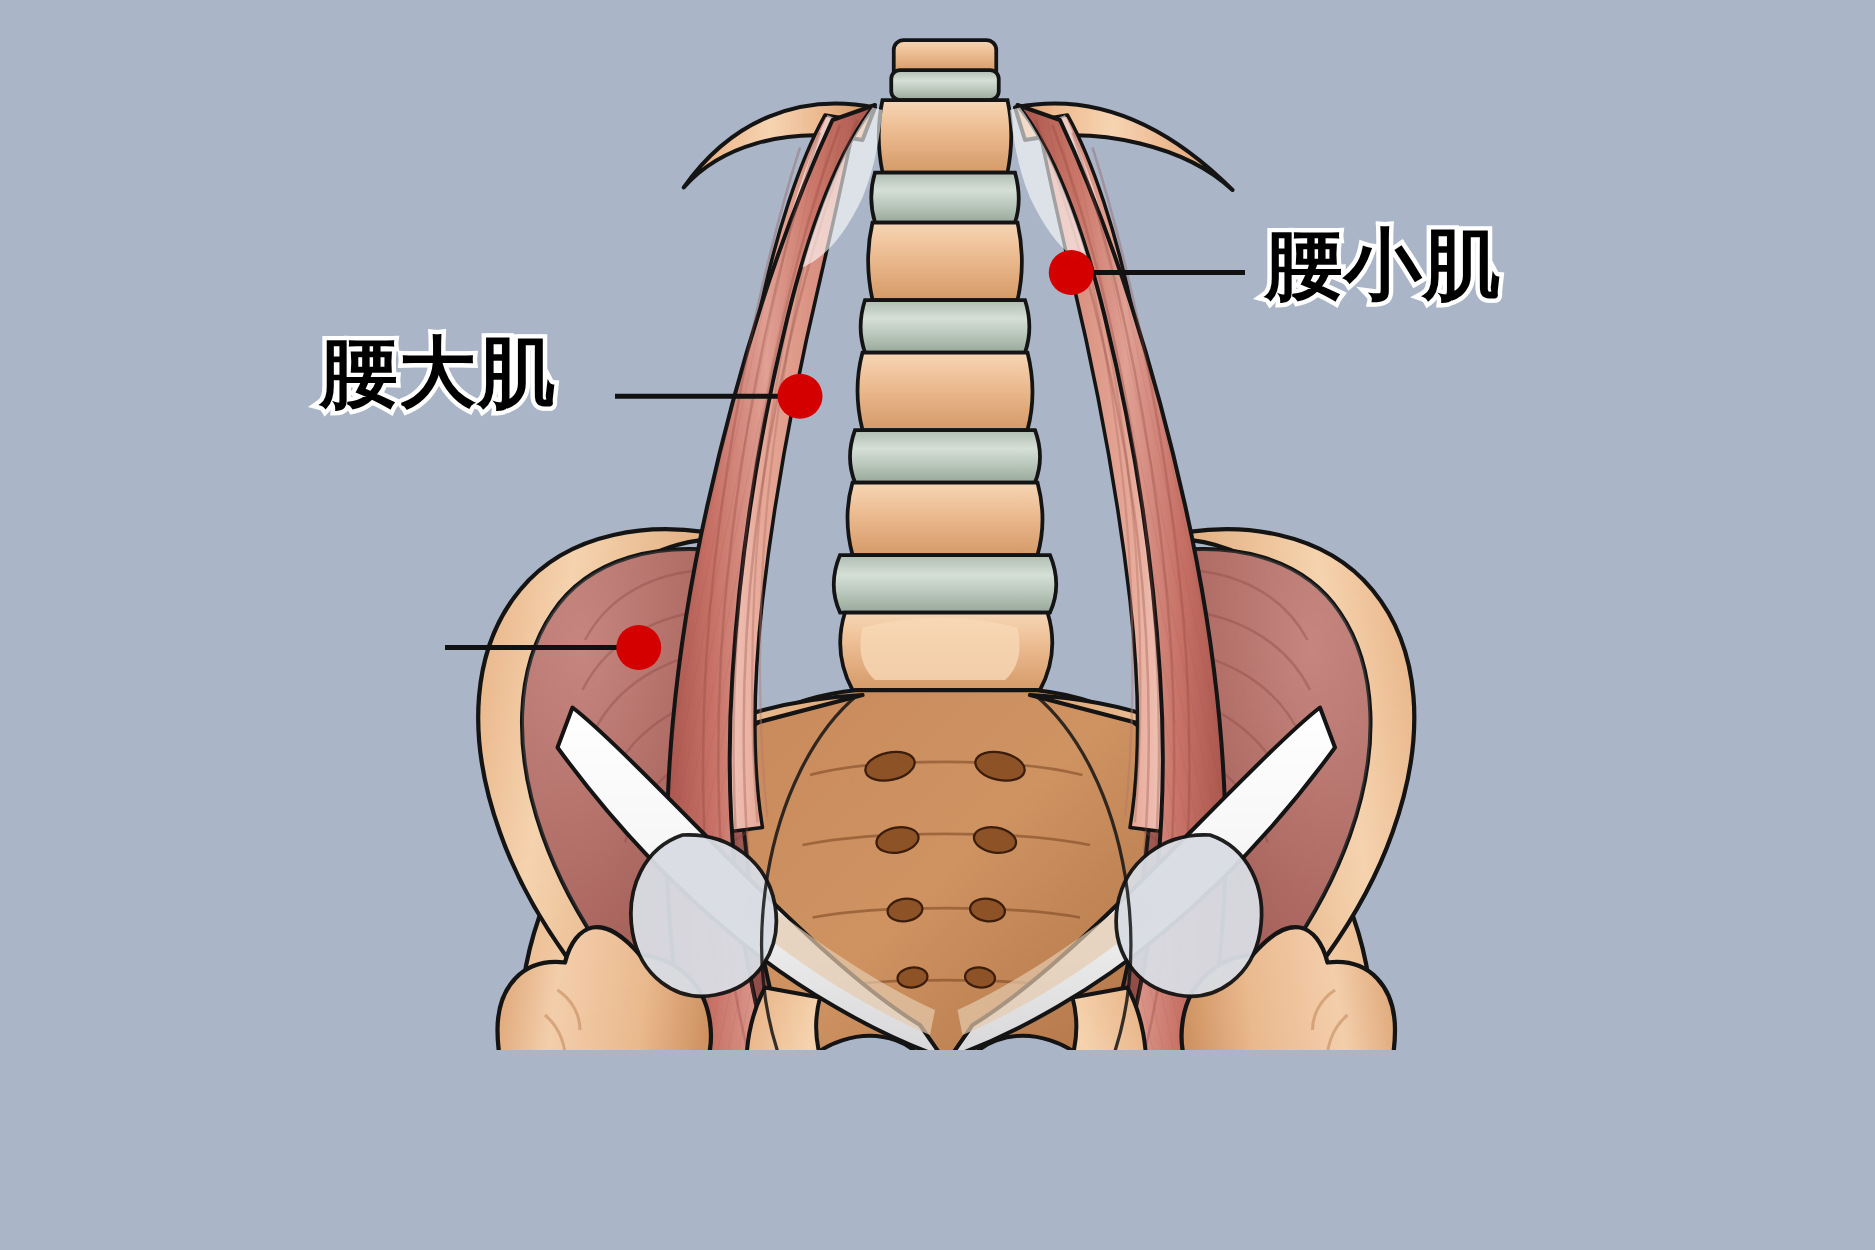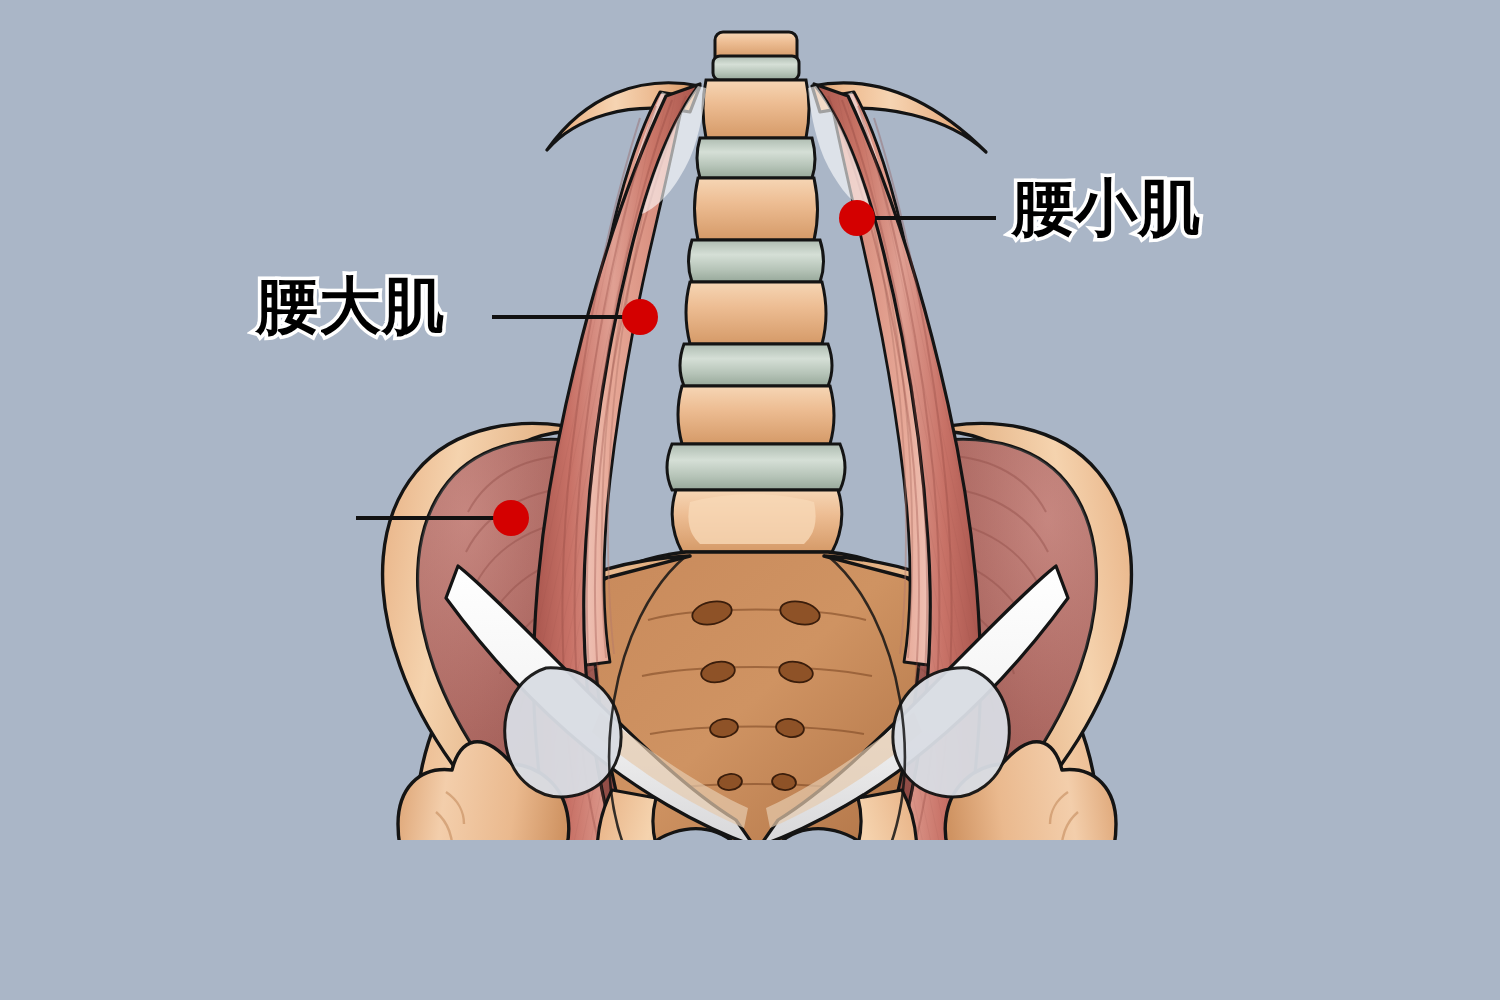--- a/index.html
+++ b/index.html
@@ -5,39 +5,39 @@
   html, body {
     margin: 0;
     padding: 0;
     background: #aab6c7;
   }
   #stage {
     position: relative;
     width: 1500px;
     height: 840px;
     overflow: hidden;
-    font-family: Liberation Mono, monospace;
+    font-family: Liberation Sans, sans-serif;
   }
   #art { position: absolute; left: 0; top: 0; }
   .label {
     position: absolute;
     font-size: 62px;
     font-weight: 700;
     line-height: 1;
     color: #000000;
     white-space: nowrap;
     letter-spacing: 1px;
     -webkit-text-stroke: 7px #ffffff;
     paint-order: stroke fill;
     text-shadow:
        3px  0 0 #fff, -3px  0 0 #fff,  0  3px 0 #fff,  0 -3px 0 #fff,
        2px  2px 0 #fff, -2px  2px 0 #fff, 2px -2px 0 #fff, -2px -2px 0 #fff;
   }
   #label-psoas-minor { left: 1012px; top: 182px; }
-  #label-psoas-major { left: 256px; top: 280px; }
+  #label-psoas-major { left: 256px; top: 268px; }
   #label-iliacus     { left: 192px; top: 482px; }
 </style>
 </head>
 <body>
 
 <div id="stage">
 
   <svg id="art" width="1500" height="1000" viewBox="0 0 1500 1000">
     <defs>
       <linearGradient id="gBone" x1="0" y1="0" x2="1" y2="0">

